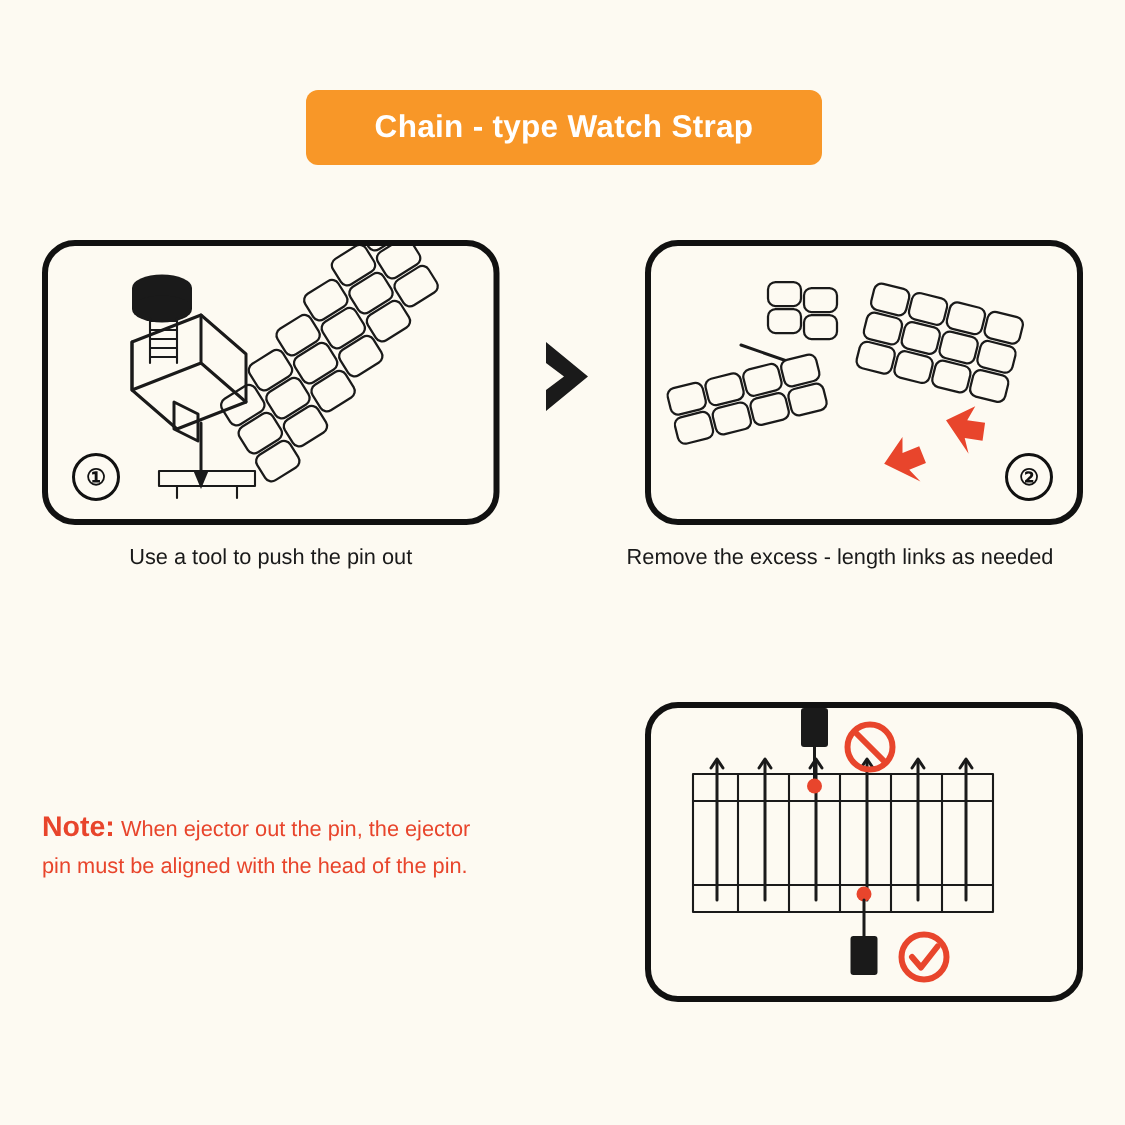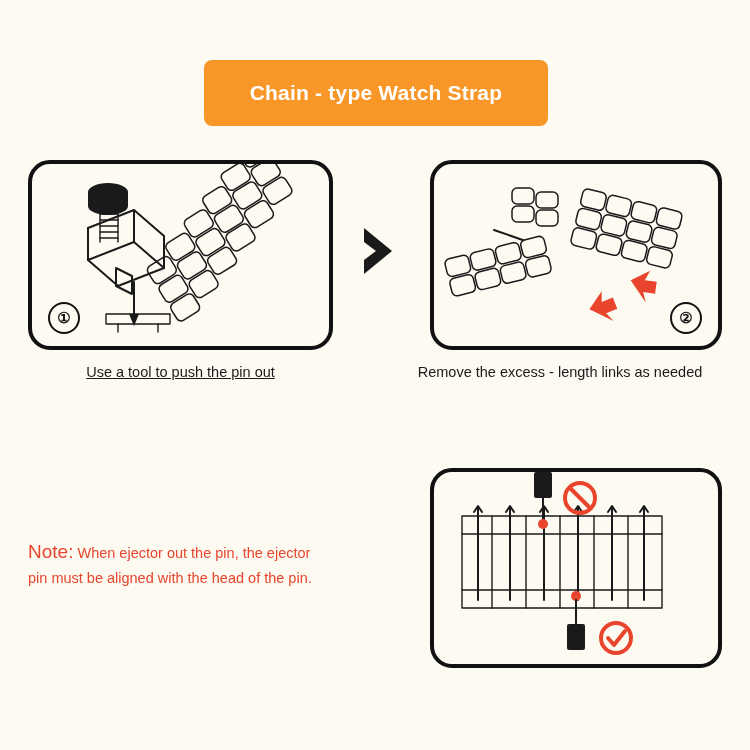--- a/index.html
+++ b/index.html
@@ -19,21 +19,21 @@
     width: 750px;
     height: 750px;
   }
 
   
   .title-banner {
     position: absolute;
     left: 204px;
     top: 60px;
     width: 344px;
-    height: 66px;
+    height: 50px;
     background: #f89728;
     border-radius: 8px;
     display: flex;
     align-items: center;
     justify-content: center;
   }
   .title-banner .title-text {
     color: #ffffff;
     font-size: 21px;
     font-weight: bold;
@@ -70,21 +70,21 @@
   #badge-1 { left: 16px; bottom: 12px; }
   #badge-2 { right: 16px; bottom: 12px; }
 
   .caption {
     position: absolute;
     text-align: center;
     font-size: 14.5px;
     color: #1a1a1a;
     line-height: 1.45;
   }
-  #caption-1 { left: 28px; top: 362px; width: 305px; text-decoration: underline; }
+  #caption-1 { left: 28px; top: 362px; width: 305px; }
   #caption-2 { left: 404px; top: 362px; width: 312px; }
 
   
   .big-arrow {
     position: absolute;
     left: 352px;
     top: 222px;
     width: 58px;
     height: 58px;
   }
@@ -94,21 +94,21 @@
     position: absolute;
     left: 28px;
     top: 538px;
     width: 380px;
     color: #e8452c;
     font-size: 14.5px;
     line-height: 1.52;
   }
   .note .note-label {
     font-size: 19px;
-    font-weight: normal;
+    font-weight: bold;
     color: #e8452c;
   }
   .note .note-line { display: block; }
 
   svg { display: block; }
   .ln { fill: none; stroke: #1a1a1a; stroke-width: 2; stroke-linejoin: round; stroke-linecap: round; }
   .ln-thin { fill: none; stroke: #1a1a1a; stroke-width: 1.4; stroke-linejoin: round; stroke-linecap: round; }
   .lnk-s { fill: #fdfaf2; stroke: #1a1a1a; stroke-width: 1.5; stroke-linejoin: round; }
   .solid { fill: #1a1a1a; }
   .redfill { fill: #e8452c; }

